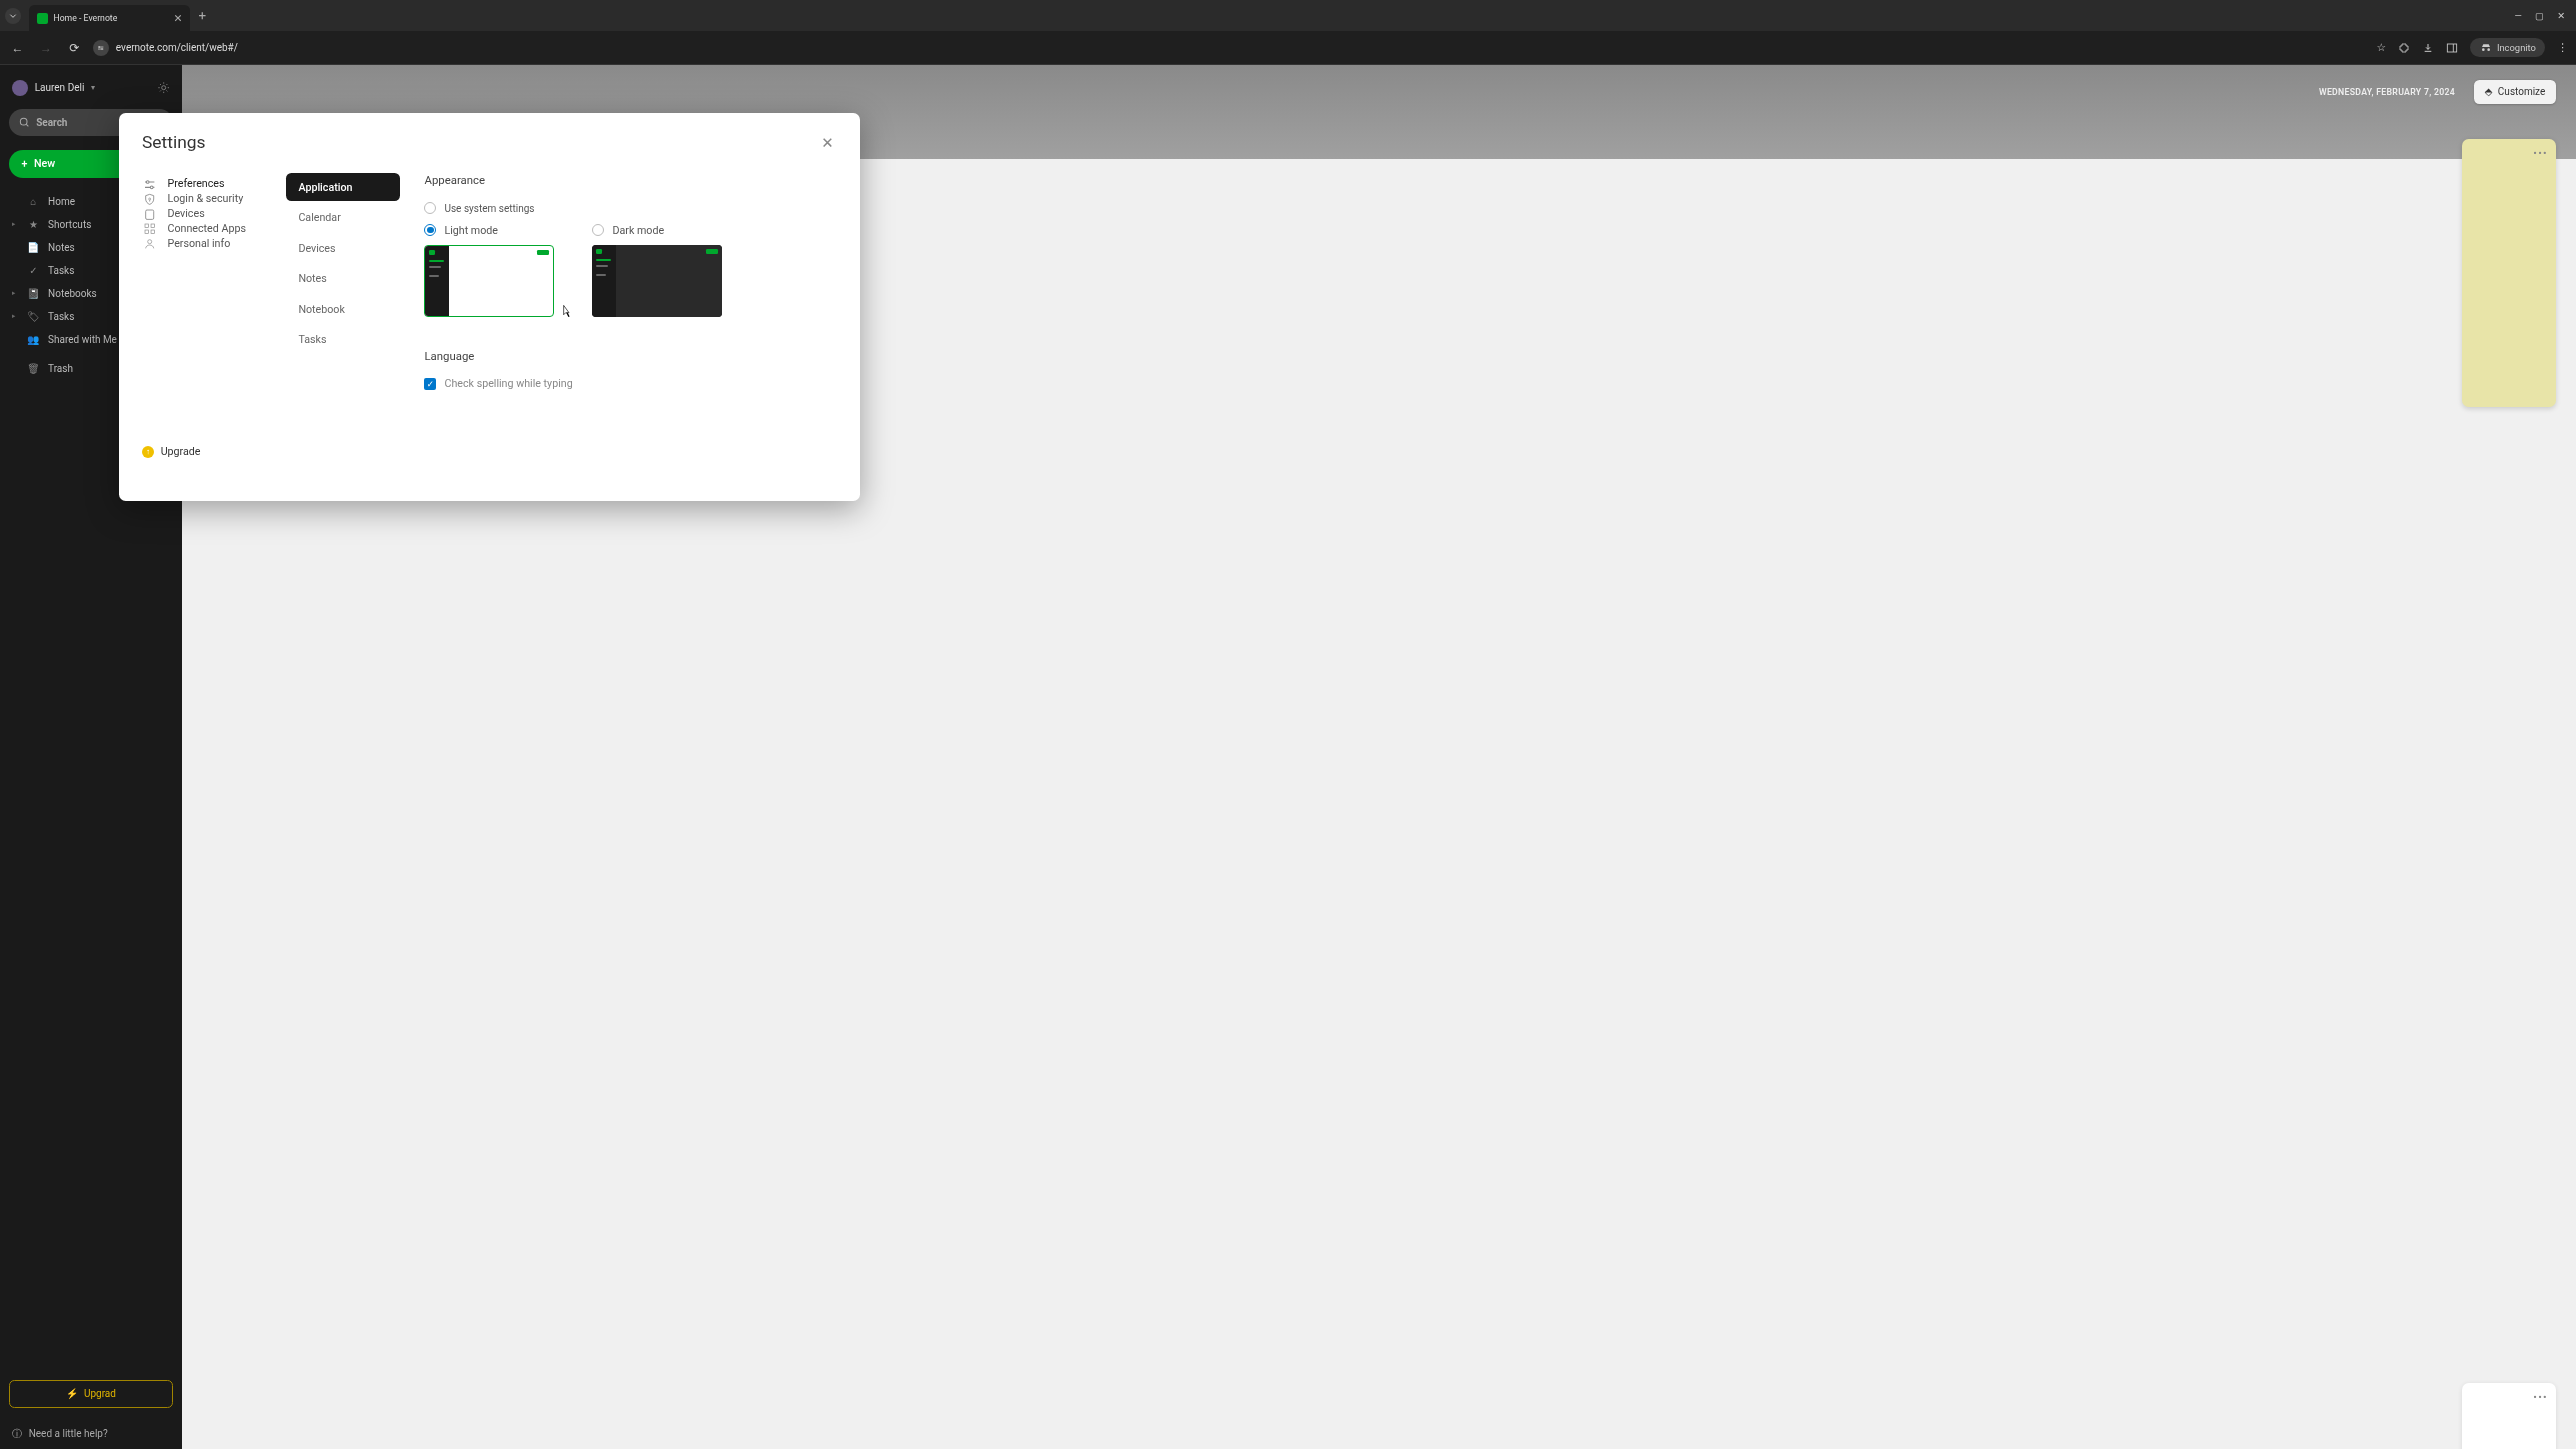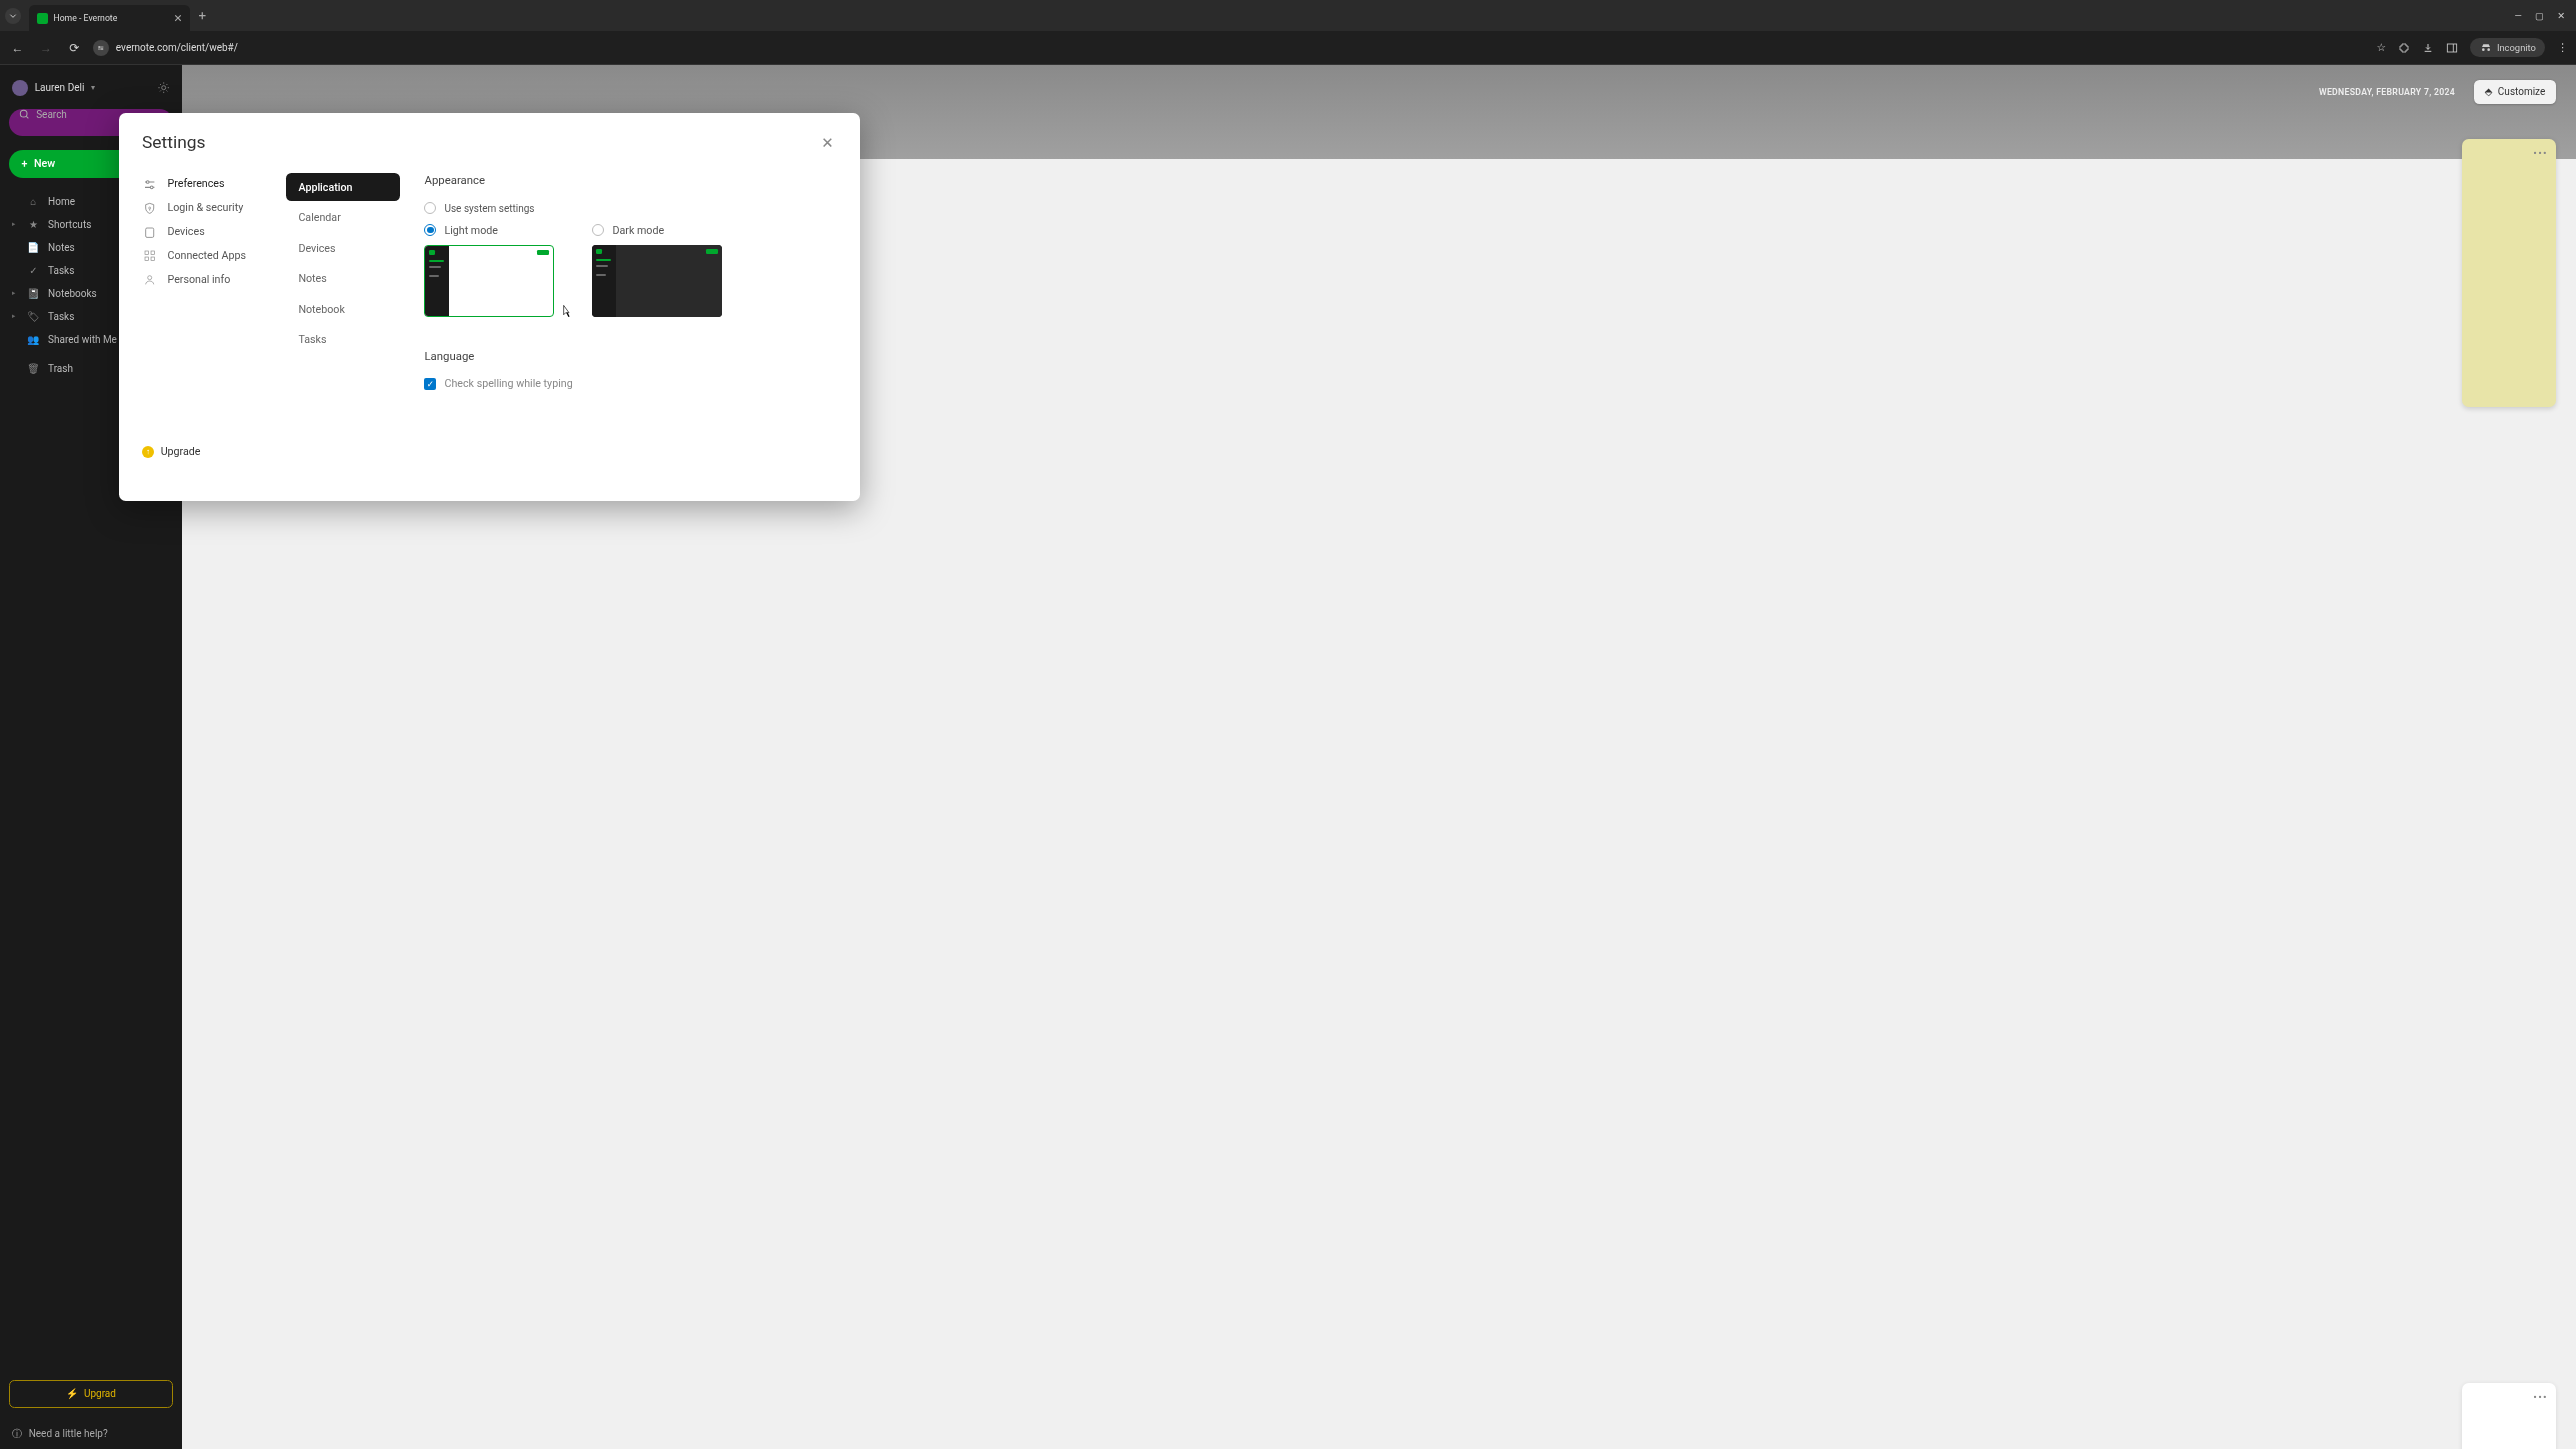--- a/index.html
+++ b/index.html
@@ -26,21 +26,21 @@
 .incognito-chip { background: #3a3a3a; border-radius: 12px; padding: 4px 9.4px; display: flex; align-items: center; gap: 5.4px; font-size: 9.4px; }
 
 
 .app { position: relative; height: calc(100% - 64px); display: flex; }
 .sidebar { width: 182px; background: #1a1a1a; color: #ccc; display: flex; flex-direction: column; padding-top: 9.4px; }
 .user-row { display: flex; align-items: center; padding: 5.4px 12px; gap: 6.7px; }
 .avatar { width: 16px; height: 16px; border-radius: 50%; background: #6a5a8a; }
 .user-name { font-size: 10px; color: #ddd; }
 .chevron-sm { color: #888; font-size: 8px; }
 .gear { margin-left: auto; color: #888; cursor: pointer; }
-.search-row { margin: 8px 9.4px; background: #701a75; border-radius: 13.4px; height: 27px; display: flex; padding: 0 9.4px; gap: 6.7px; color: #aaa; font-size: 10px; }
+.search-row { margin: 8px 9.4px; background: #404040; border-radius: 13.4px; height: 27px; display: flex; align-items: center; padding: 0 9.4px; gap: 6.7px; color: #aaa; font-size: 10px; font-weight: bold; }
 .new-btn { margin: 5.4px 9.4px 12px; background: #00a82d; color: #fff; border-radius: 14.8px; height: 28px; display: flex; align-items: center; padding: 0 12px; gap: 6.7px; font-size: 10.7px; font-weight: 500; cursor: pointer; }
 .nav-items { display: flex; flex-direction: column; }
 .nav-item { display: flex; align-items: center; padding: 6px 12px; gap: 8px; font-size: 10px; color: #bbb; cursor: pointer; }
 .nav-item .caret { width: 6.7px; color: #666; font-size: 6.7px; }
 .nav-item .icon { width: 13.4px; text-align: center; color: #888; }
 .sidebar-spacer { flex: 1; }
 .upgrade-pill { margin: 9.4px; border: 0.7px solid #a08400; border-radius: 5.4px; height: 28px; display: flex; align-items: center; justify-content: center; gap: 5.4px; color: #e0b400; font-size: 10px; cursor: pointer; }
 .help-row { padding: 9.4px 12px; display: flex; align-items: center; gap: 6.7px; color: #aaa; font-size: 10px; }
 
 .main { flex: 1; background: linear-gradient(180deg, #8a8a8a 0%, #a0a0a0 94px, #f0f0f0 94px); position: relative; padding: 13.4px 20px; }
@@ -52,21 +52,21 @@
 .card-white { position: absolute; right: 20px; bottom: -40px; width: 94px; height: 107px; background: #fff; border-radius: 6.7px; box-shadow: 0 1.3px 5.4px rgba(0,0,0,0.1); }
 
 
 .modal-backdrop { position: absolute; inset: 0; display: flex; align-items: flex-start; justify-content: flex-start; }
 .modal { position: absolute; left: 119px; top: 48px; width: 741px; height: 388px; background: #fff; border-radius: 6.7px; box-shadow: 0 8px 32px rgba(0,0,0,0.35); display: flex; flex-direction: column; }
 .modal-header { padding: 19px 23px 0; display: flex; align-items: flex-end; }
 .modal-title { font-size: 17.4px; color: #333; font-weight: 400; }
 .modal-close { margin-left: auto; color: #888; font-size: 14.8px; cursor: pointer; width: 19px; height: 19px; display: flex; align-items: center; justify-content: center; }
 .modal-body { flex: 1; display: flex; padding: 16px 23px; gap: 13.4px; }
 
-.settings-cats { width: 131px; display: flex; flex-direction: column; gap: 9px; padding-top: 9.4px; }
+.settings-cats { width: 131px; display: flex; flex-direction: column; gap: 0; padding-top: 9.4px; }
 .cat-row { display: flex; align-items: flex-start; gap: 10.7px; color: #555; font-size: 10.7px; cursor: pointer; }
 .cat-row .cat-icon { width: 14.8px; height: 14.8px; color: #888; display: flex; align-items: center; justify-content: center; flex-shrink: 0; }
 .cat-row.active { color: #222; }
 .cat-row .cat-label { line-height: 1.3; }
 .upgrade-row { margin-top: auto; display: flex; align-items: center; gap: 6.7px; color: #333; font-size: 10.7px; cursor: pointer; padding-bottom: 27px; }
 .upgrade-dot { width: 12px; height: 12px; border-radius: 50%; background: #f0c000; display: flex; align-items: center; justify-content: center; color: #fff; font-size: 7.4px; font-weight: bold; }
 
 .settings-subtabs { width: 114px; display: flex; flex-direction: column; gap: 2.7px; padding-top: 5.4px; }
 .subtab { padding: 7.4px 12px; border-radius: 5.4px; font-size: 10.7px; color: #666; cursor: pointer; }
 .subtab.active { background: #1a1a1a; color: #fff; font-weight: 500; }

